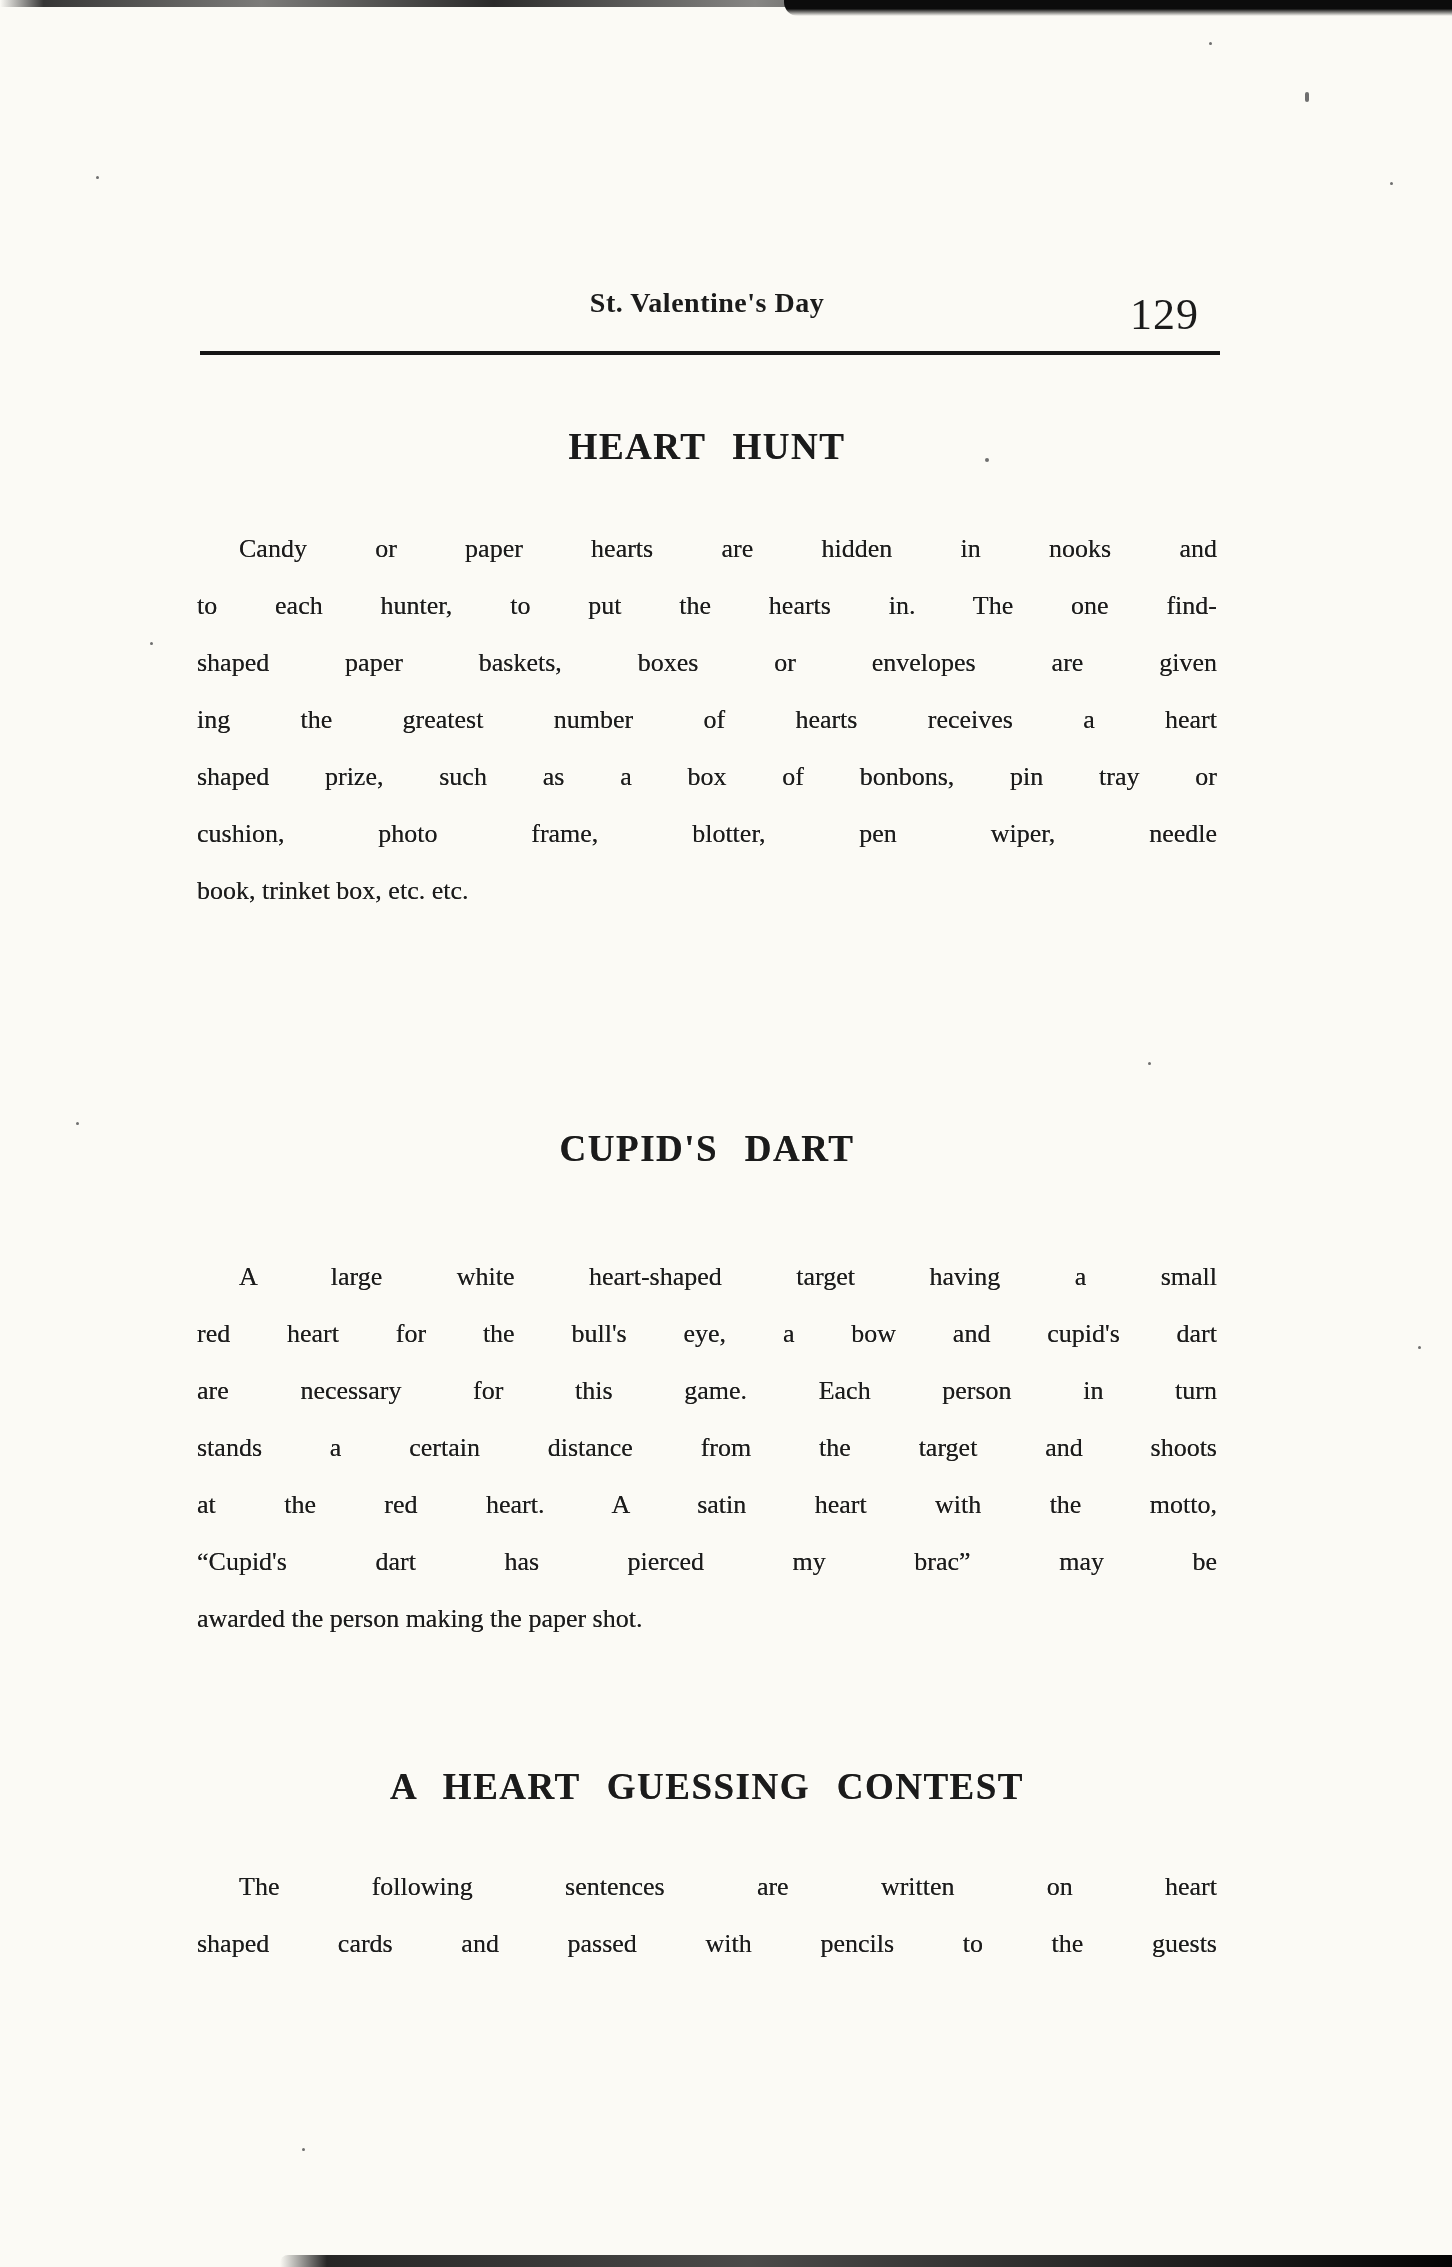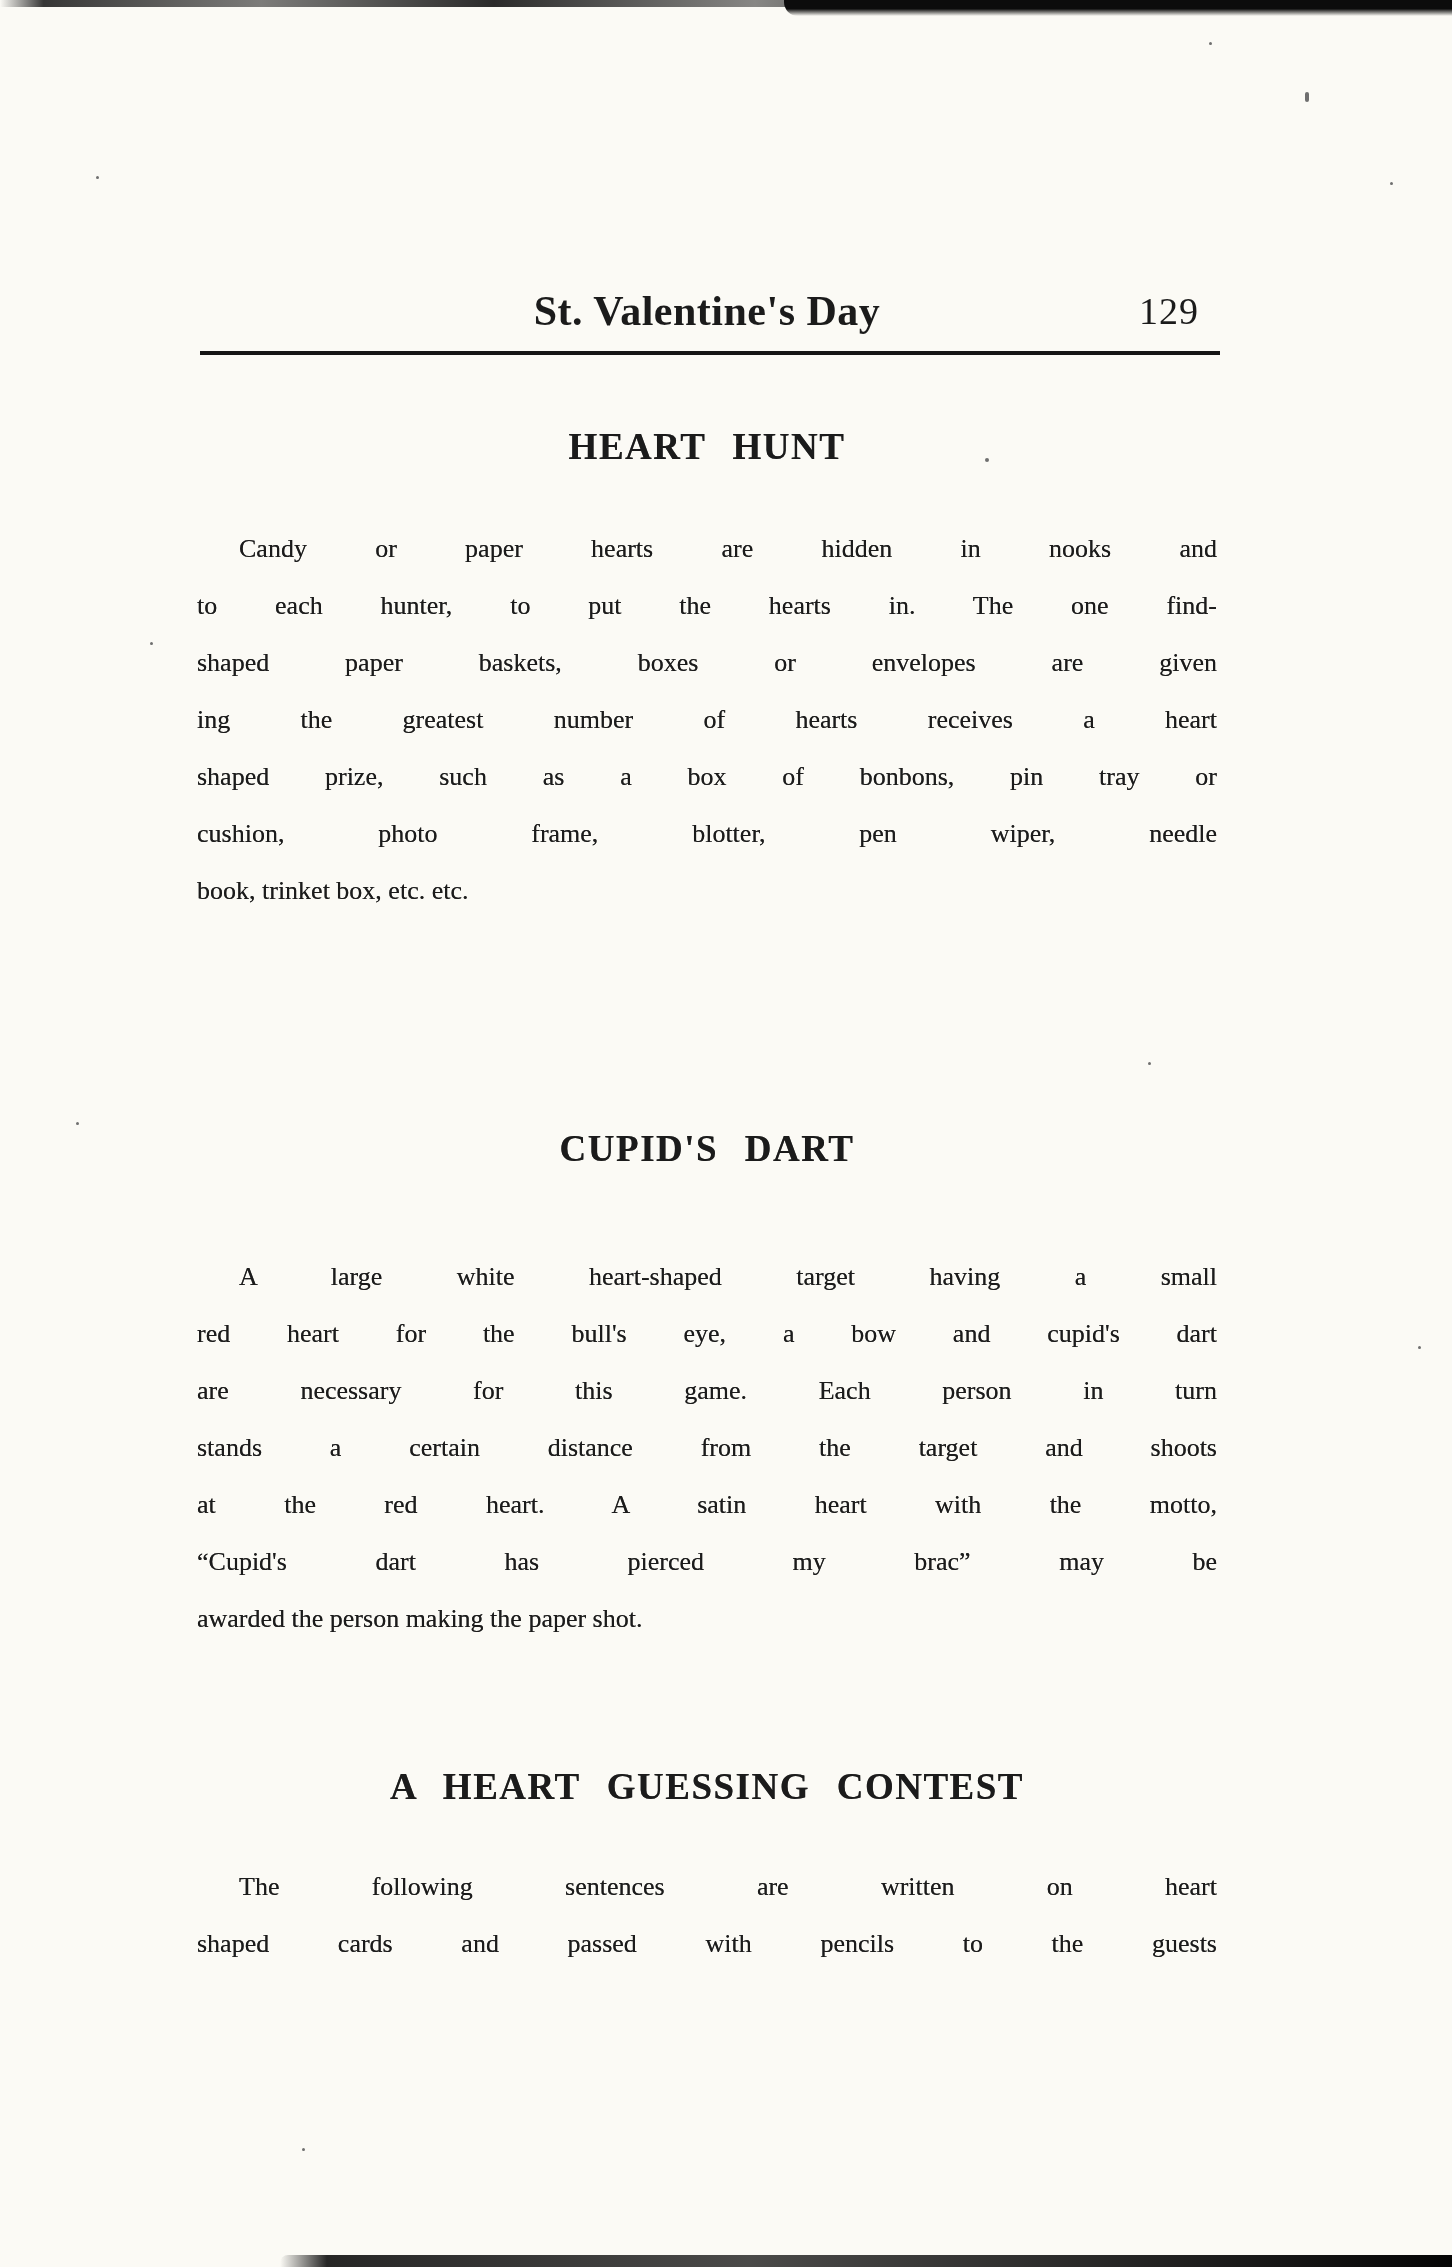--- a/index.html
+++ b/index.html
@@ -56,29 +56,29 @@
     position: absolute;
     top: 287px;
     left: 197px;
     width: 1020px;
     height: 52px;
   }
   .header-title {
     position: absolute;
     left: 0; right: 0;
     text-align: center;
-    font-size: 42px;
+    font-size: 28px;
     font-weight: bold;
     letter-spacing: 0.5px;
   }
   .header-pagenum {
     position: absolute;
     right: 18px;
     top: 2px;
-    font-size: 38px;
+    font-size: 44px;
     letter-spacing: 1px;
   }
   .rule {
     position: absolute;
     top: 351px;
     left: 200px;
     width: 1020px;
     height: 4px;
     background: #151515;
   }

